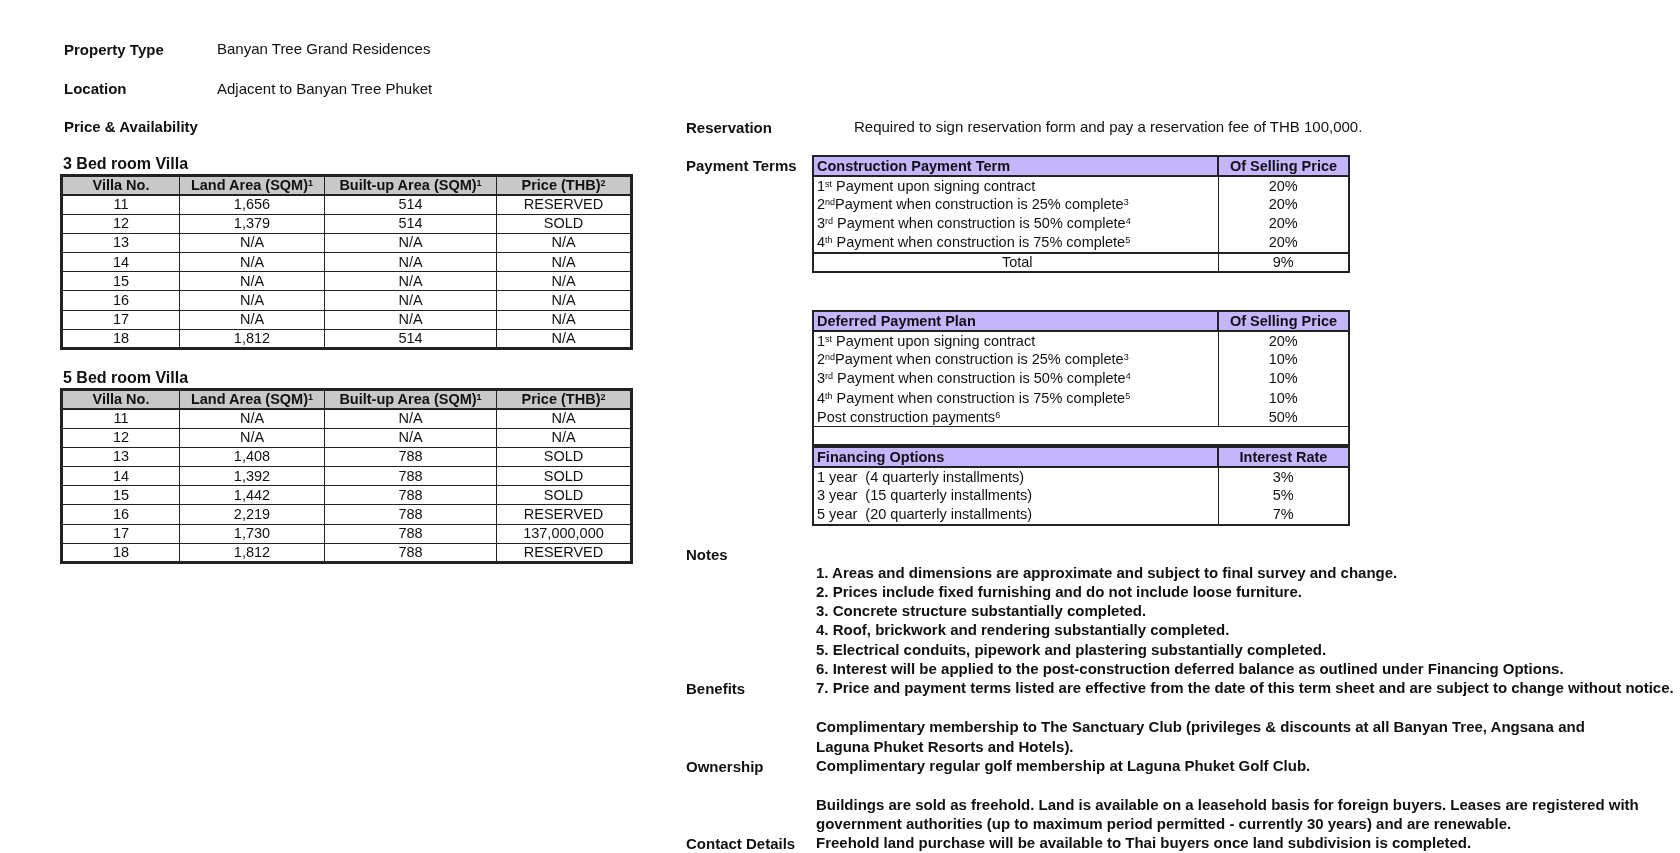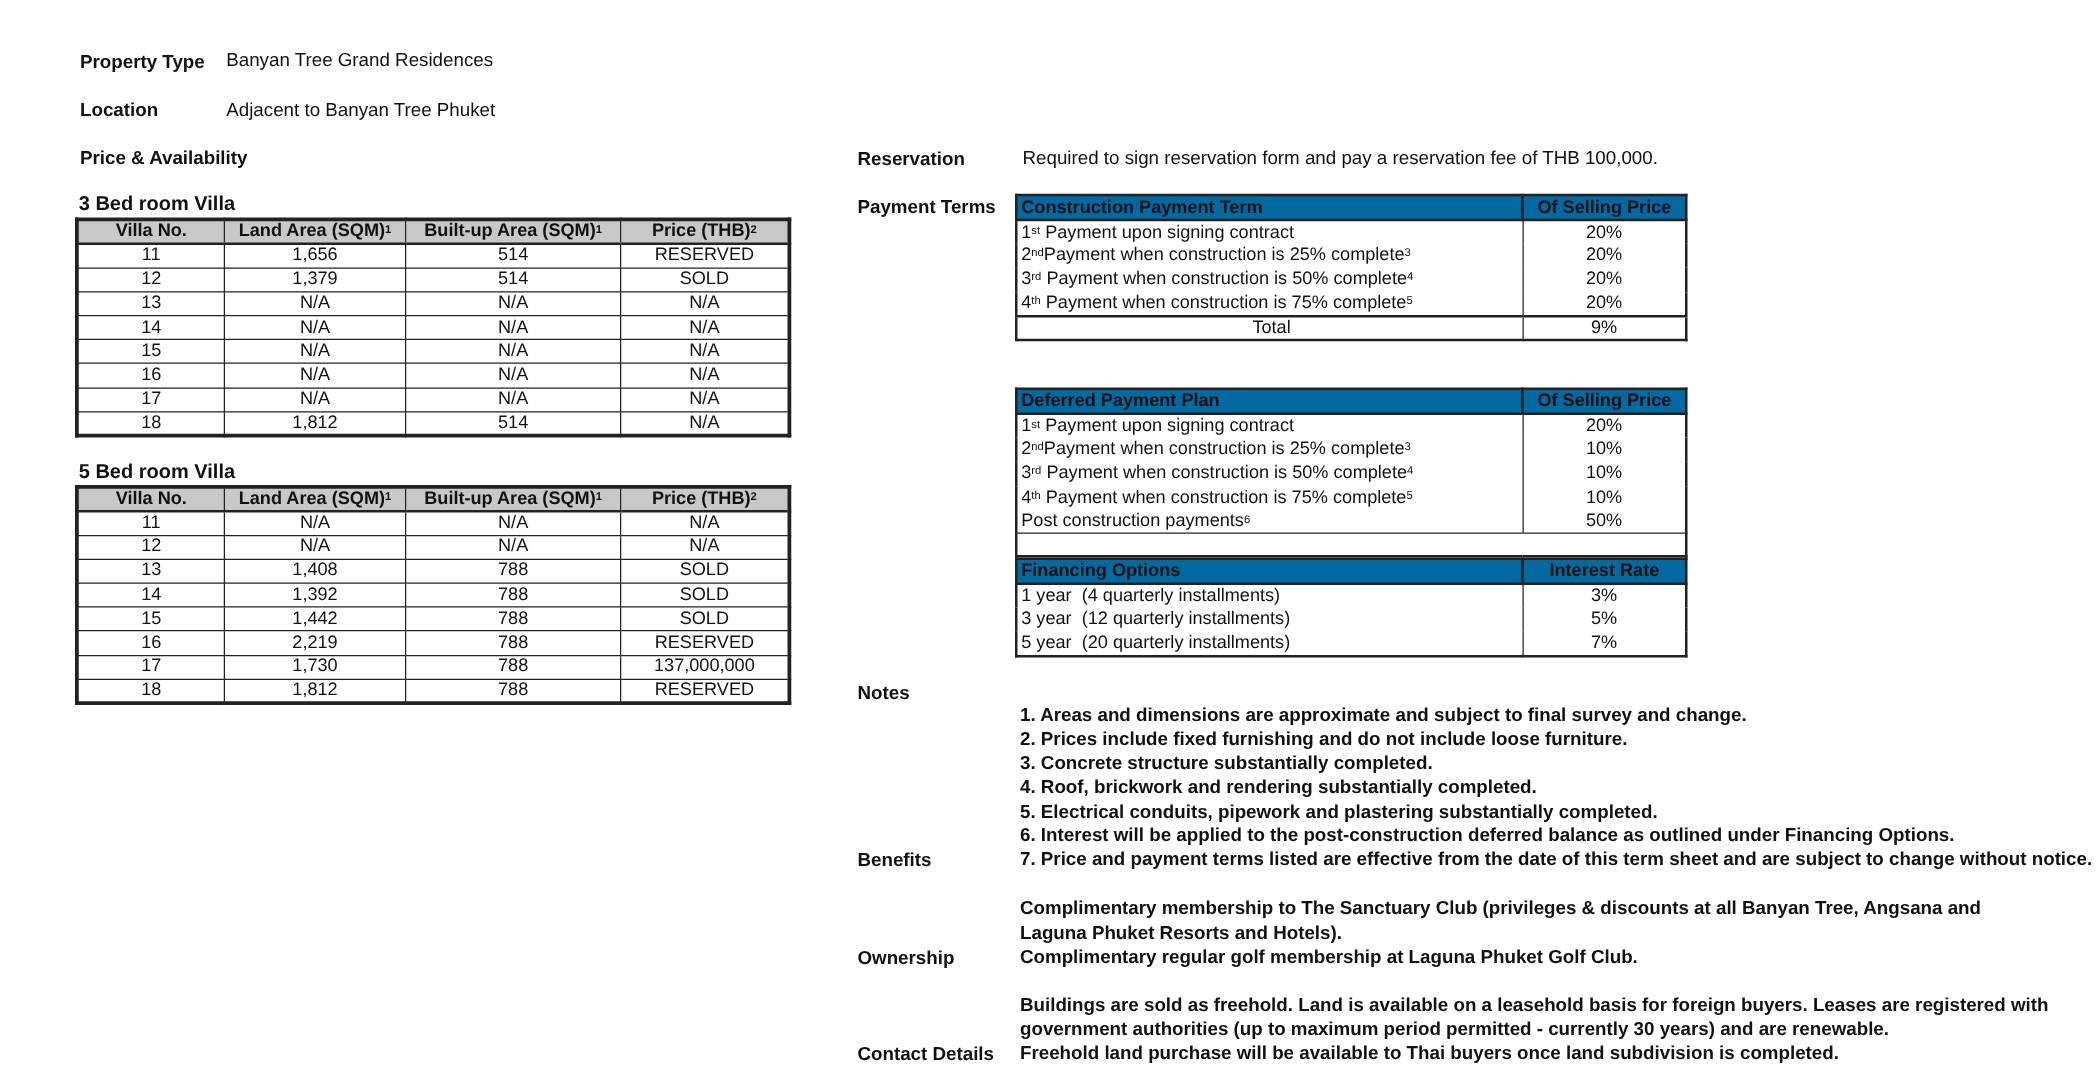--- a/index.html
+++ b/index.html
@@ -1,21 +1,21 @@
 <!DOCTYPE html>
 <html><head>
   <meta charset="utf-8">
   <style>
     * { margin: 0; padding: 0; box-sizing: border-box; }
     html, body { width: 1680px; height: 853px; background: #ffffff; overflow: hidden; }
     body { position: relative; font-family: "Liberation Sans", sans-serif; color: #111; font-size: 15px; }
 
     .abs { position: absolute; white-space: nowrap; }
     .label { font-weight: bold; font-size: 15px; }
-    .text { font-size: 15px; }
+    .text { font-size: 15px; margin-left: 36px; }
 
     
     .villa-title { position: absolute; font-weight: bold; font-size: 16px; left: 63px; }
     table.villa {
       position: absolute; left: 60px; width: 570px;
       border-collapse: collapse; border: 3px solid #222;
       font-size: 14.5px; table-layout: fixed;
     }
     table.villa th, table.villa td {
       border: 1px solid #222; text-align: center; height: 19.2px; line-height: 17px; padding: 0;
@@ -29,21 +29,21 @@
 
     
     table.pay {
       position: absolute; left: 812px; width: 536px;
       border-collapse: collapse; border: 2px solid #222;
       font-size: 14.5px; table-layout: fixed;
     }
     table.pay col.pa { width: 405px; }
     table.pay col.pb { width: 131px; }
     table.pay th {
-      background: #0369a1; font-weight: bold; text-align: left; padding-left: 3px;
+      background: #c4b5fd; font-weight: bold; text-align: left; padding-left: 3px;
       border: 2px solid #222; height: 20px; line-height: 18px;
     }
     table.pay th.r { text-align: center; padding-left: 0; }
     table.pay td { height: 19.2px; line-height: 17px; padding: 0 0 0 3px; border-left: 1px solid #222; border-right: 1px solid #222; }
     table.pay td.r { text-align: center; padding: 0; }
     table.pay tr.total td { border-top: 2px solid #222; text-align: center; margin-left: 20px; }
     table.pay tr.blank td { height: 18px; border-top: 1px solid #222; }
     table.pay tr.lastrow td { border-bottom: 1px solid #222; }
 
     .note { position: absolute; left: 816px; font-size: 15px; white-space: nowrap; font-weight: bold; }
@@ -281,21 +281,21 @@
       <th>Financing Options</th>
       <th class="r">Interest Rate</th>
     </tr>
   </thead>
   <tbody>
     <tr>
         <td style="white-space:pre;">1 year  (4 quarterly installments)</td>
         <td class="r">3%</td>
       </tr>
     <tr>
-        <td style="white-space:pre;">3 year  (12 quarterly installments)</td>
+        <td style="white-space:pre;">3 year  (15 quarterly installments)</td>
         <td class="r">5%</td>
       </tr>
     <tr class="lastrow">
         <td style="white-space:pre;">5 year  (20 quarterly installments)</td>
         <td class="r">7%</td>
       </tr>
   </tbody>
 </table>
 
 <div class="abs label" style="left:686px; top:546px;">Notes</div>

